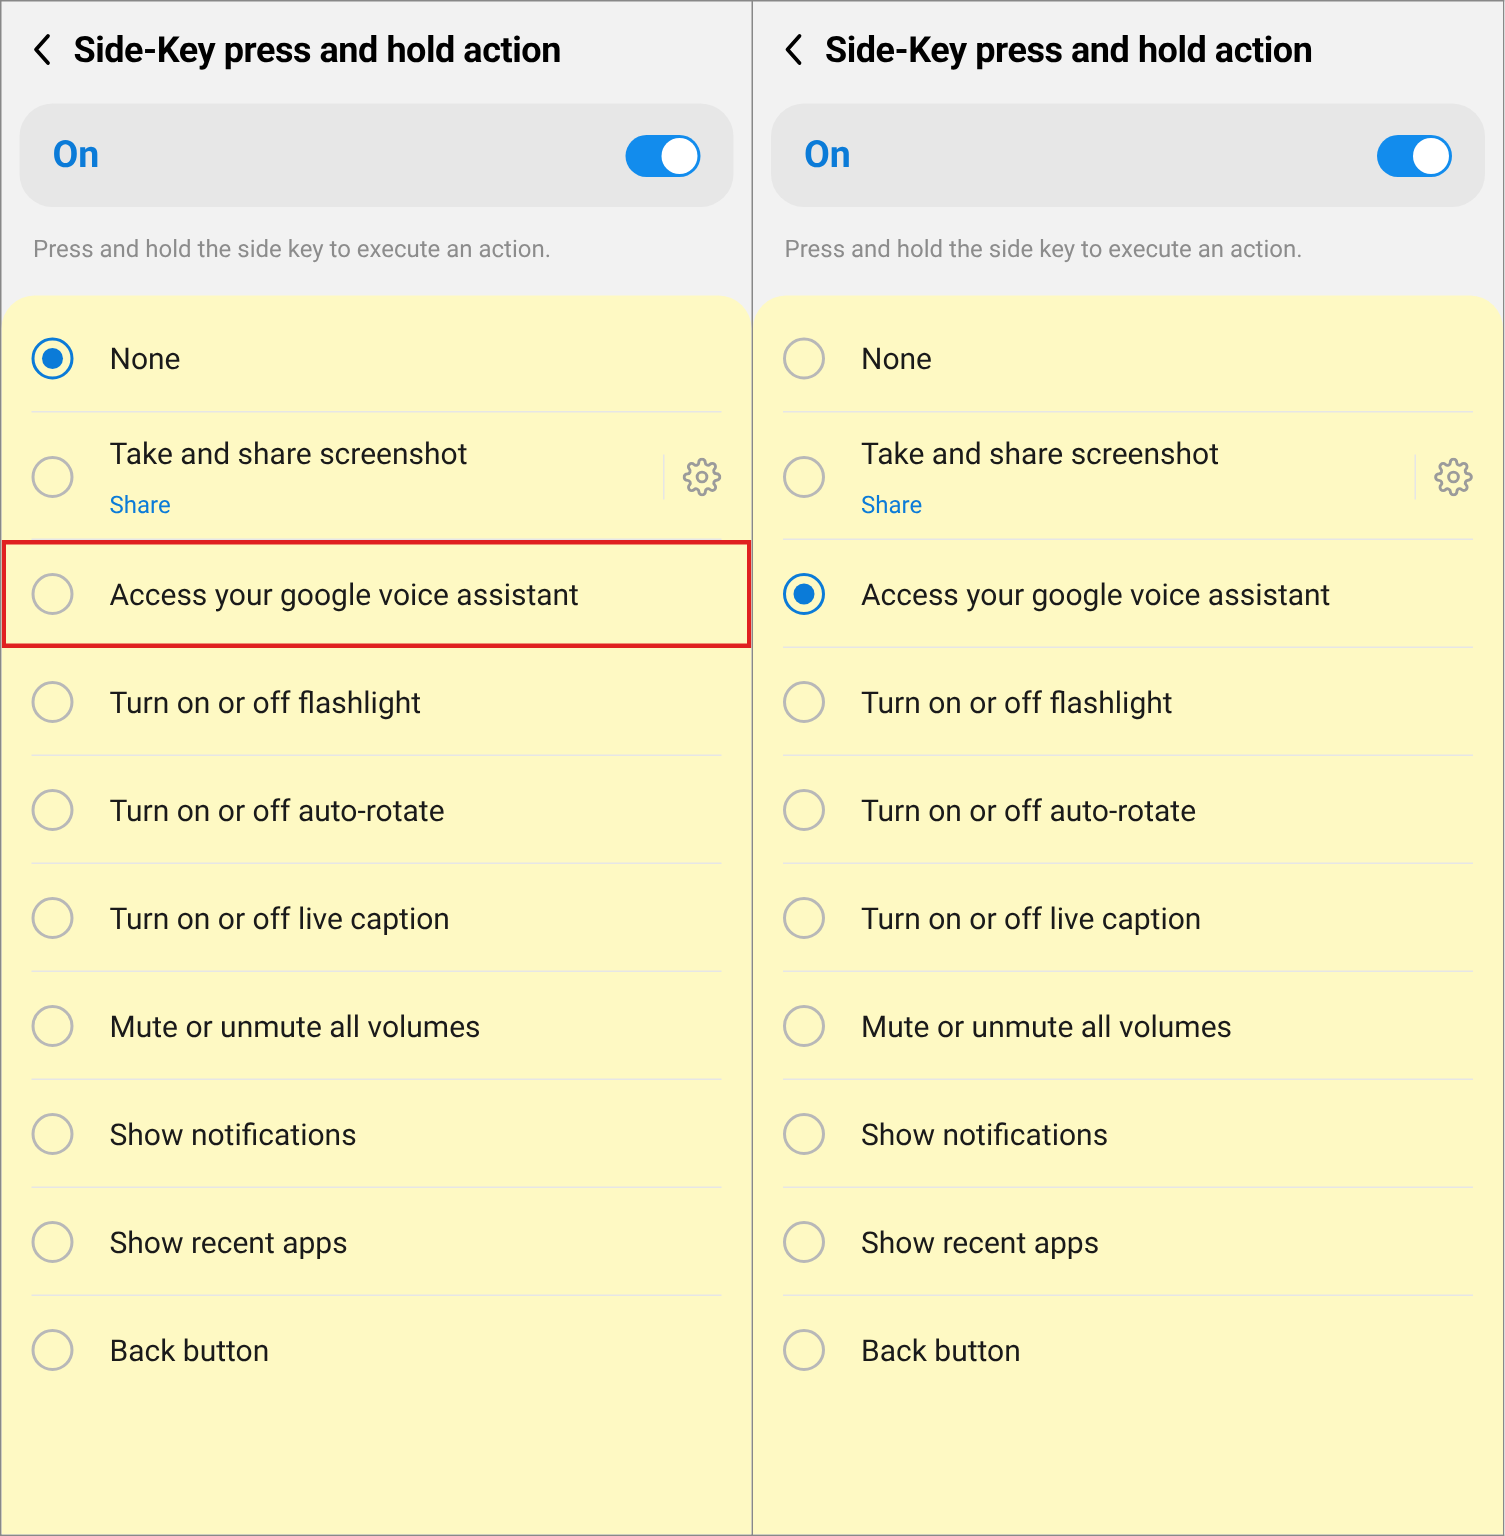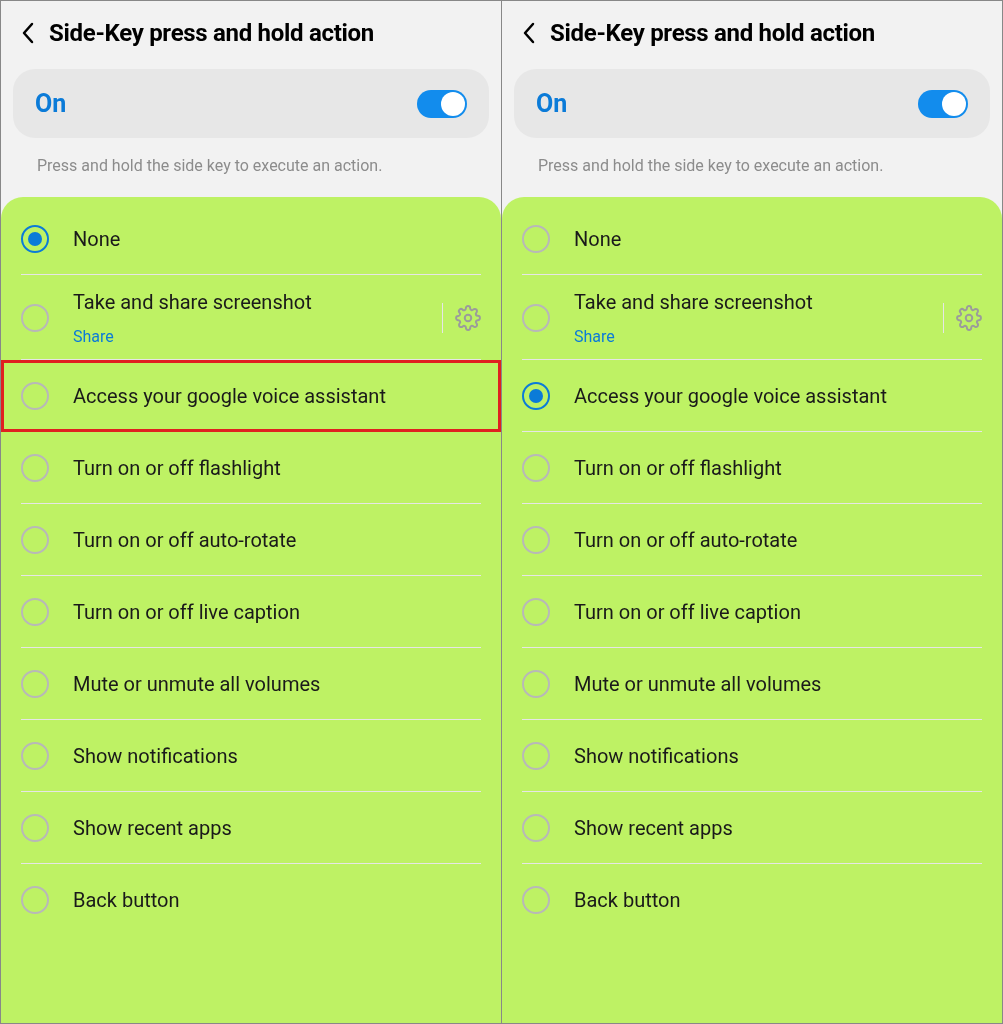--- a/index.html
+++ b/index.html
@@ -64,26 +64,26 @@
       content: "";
       position: absolute;
       right: 2px;
       top: 2px;
       width: 24px;
       height: 24px;
       border-radius: 50%;
       background: #fff;
     }
     .hint {
-      padding: 18px 24px 22px 36px;
+      padding: 18px 24px 22px 21px;
       font-size: 16px;
       color: #8c8c8c;
     }
     .list {
-      background: #bef264;
+      background: #fef9c3;
       border-top-left-radius: 22px;
       border-top-right-radius: 22px;
       flex: 1;
       padding: 6px 0 0 0;
       overflow: hidden;
     }
     .row {
       display: flex;
       align-items: center;
       padding: 0 20px;

